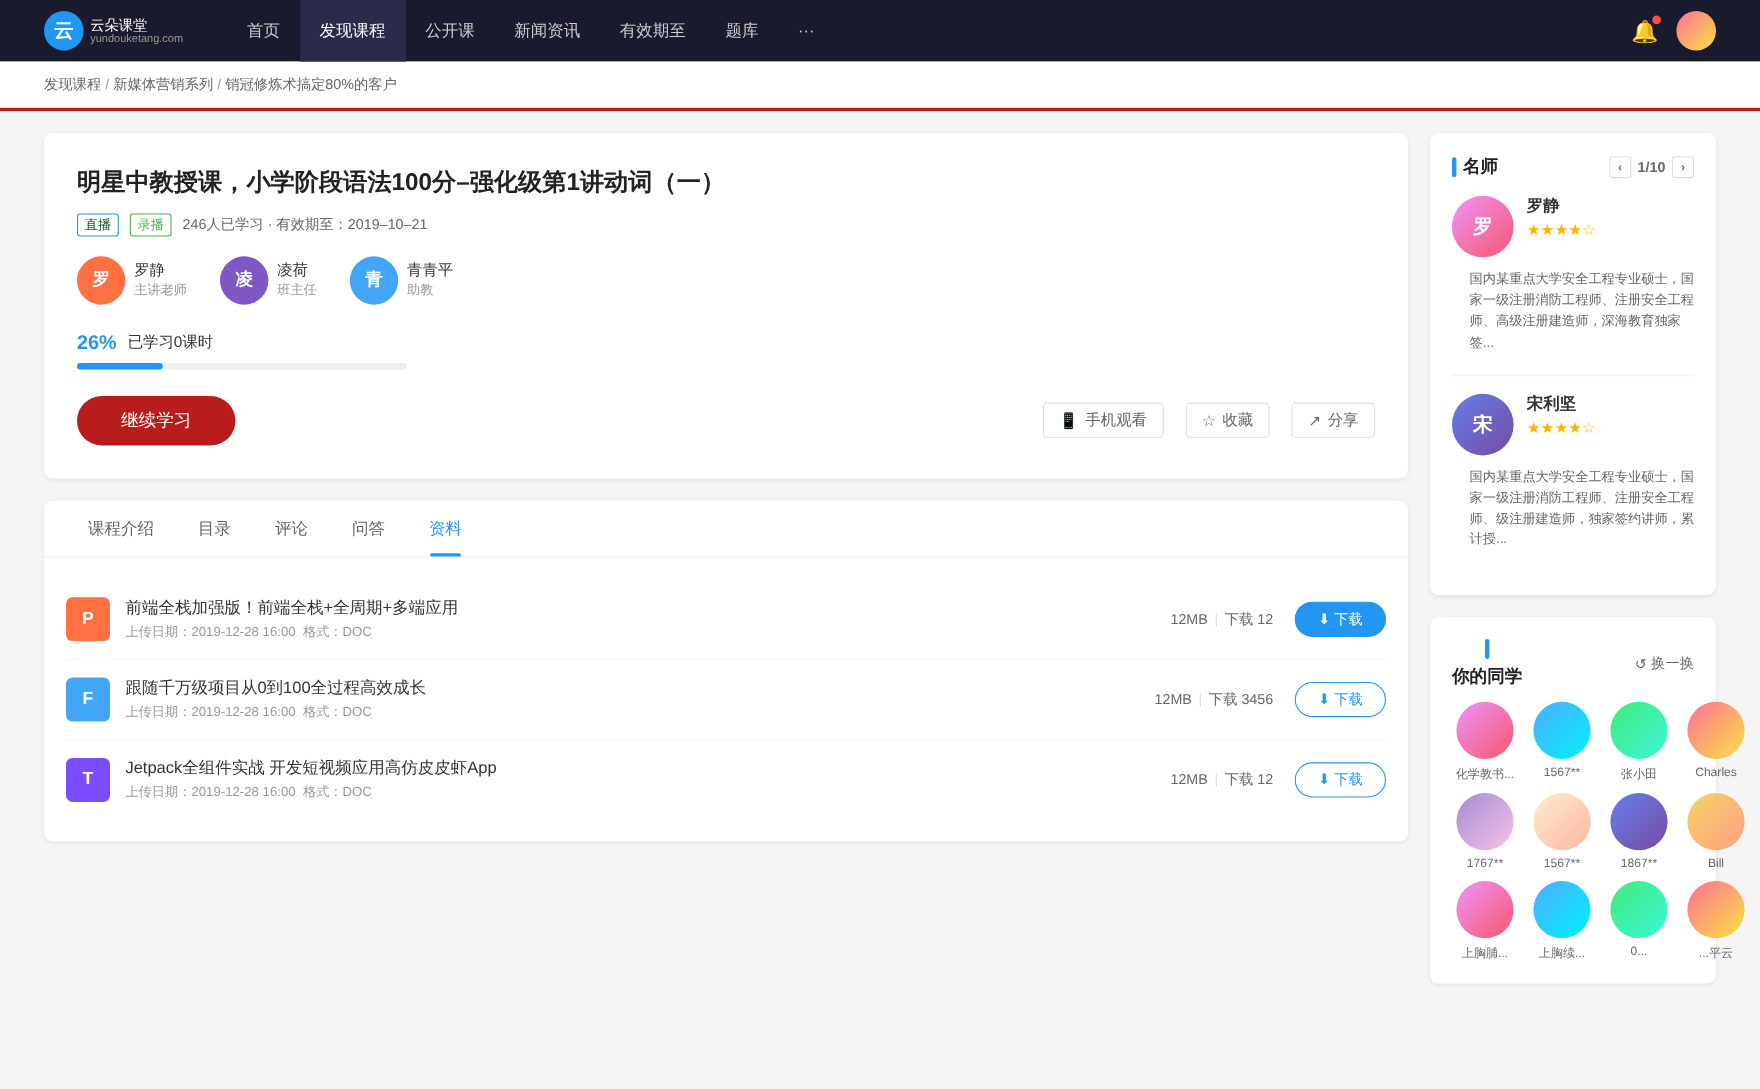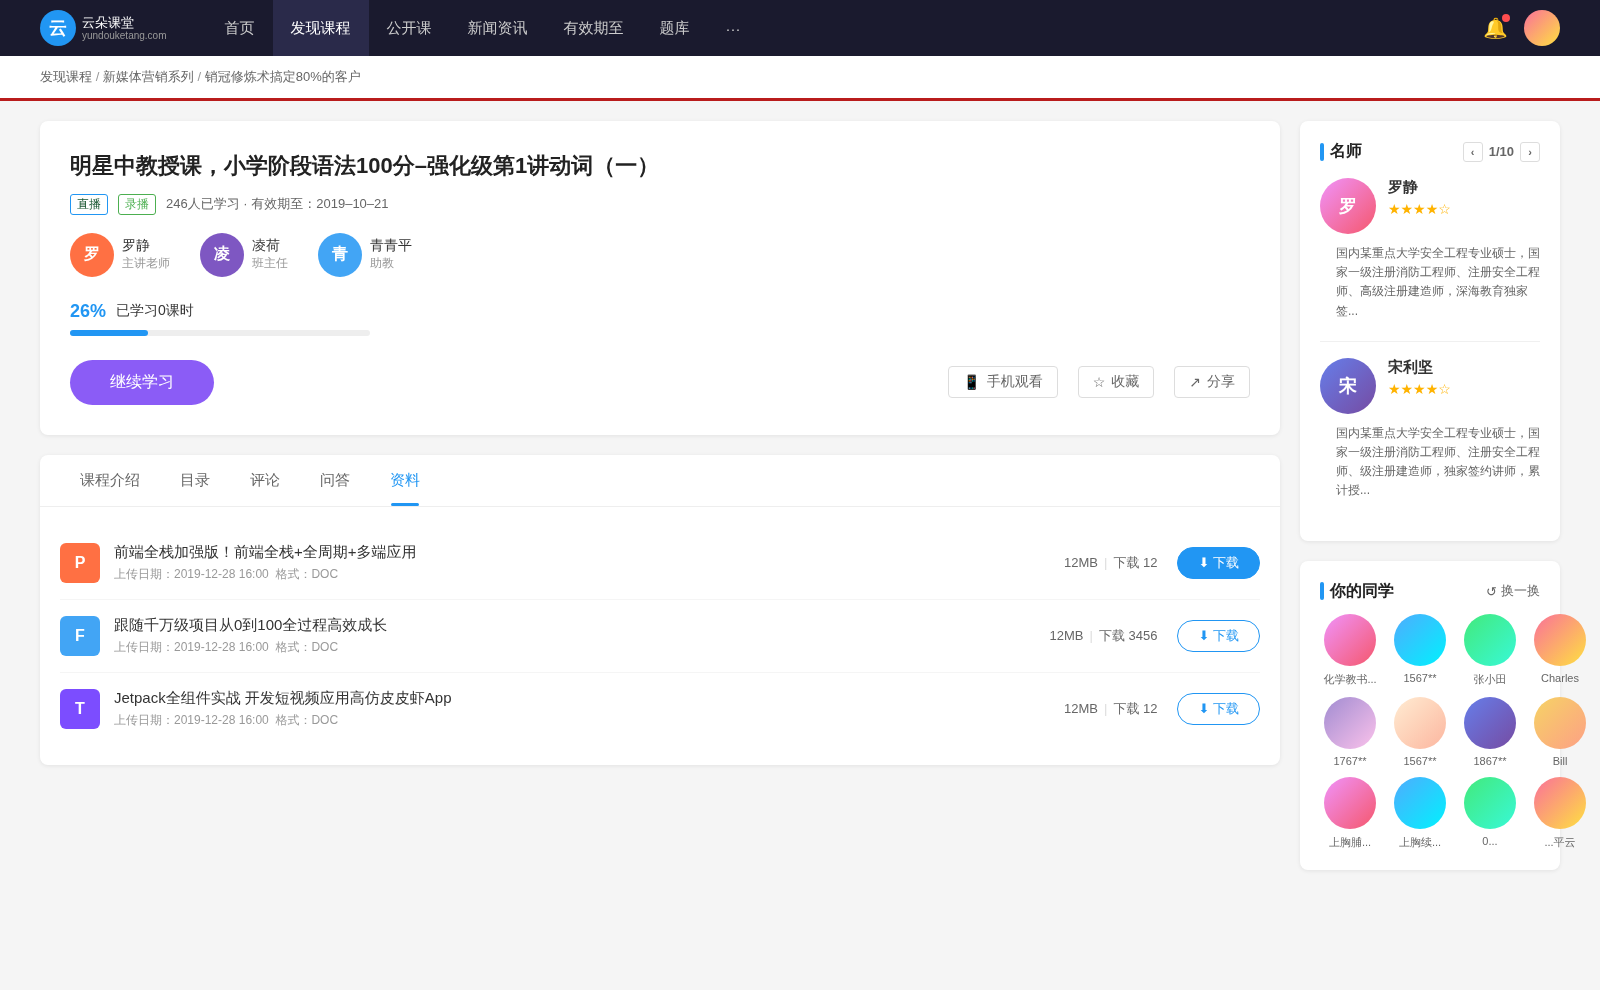--- a/index.html
+++ b/index.html
@@ -39,21 +39,21 @@
     .teacher { display: flex; align-items: center; gap: 8px; }
     .teacher-avatar-circle { width: 44px; height: 44px; border-radius: 50%; display: flex; align-items: center; justify-content: center; font-size: 16px; color: white; font-weight: bold; }
     .teacher-name { font-size: 14px; font-weight: 500; color: #333; }
     .teacher-role { font-size: 12px; color: #999; }
     .progress-section { margin-bottom: 24px; }
     .progress-label { display: flex; align-items: center; gap: 10px; margin-bottom: 8px; font-size: 14px; }
     .progress-pct { color: #2196F3; font-size: 18px; font-weight: bold; }
     .progress-bar-bg { height: 6px; background: #eee; border-radius: 3px; width: 300px; }
     .progress-bar-fill { height: 6px; background: #2196F3; border-radius: 3px; }
     .course-actions { display: flex; align-items: center; gap: 20px; }
-    .btn-primary { background: #8b5cf6; color: white; border: none; border-radius: 24px; padding: 12px 40px; font-size: 16px; cursor: pointer; }
+    .btn-primary { background: #b91c1c; color: white; border: none; border-radius: 24px; padding: 12px 40px; font-size: 16px; cursor: pointer; }
     .action-btns { display: flex; gap: 20px; margin-left: auto; }
     .action-btn { display: flex; align-items: center; gap: 6px; color: #666; cursor: pointer; font-size: 14px; border: 1px solid #ddd; border-radius: 4px; padding: 6px 14px; }
 
     
     .tabs-card { background: white; border-radius: 8px; box-shadow: 0 1px 4px rgba(0,0,0,0.08); }
     .tabs { display: flex; border-bottom: 1px solid #eee; padding: 0 20px; }
     .tab { padding: 16px 20px; color: #666; cursor: pointer; font-size: 15px; position: relative; }
     .tab.active { color: #2196F3; }
     .tab.active::after { content: ''; position: absolute; bottom: 0; left: 50%; transform: translateX(-50%); width: 28px; height: 3px; background: #2196F3; border-radius: 2px; }
     .tab-content { padding: 20px; }
@@ -292,21 +292,21 @@
             <div class="teacher-sidebar-name">宋利坚</div>
             <div class="stars">★★★★☆</div>
           </div>
         </div>
         <div class="teacher-sidebar-desc">国内某重点大学安全工程专业硕士，国家一级注册消防工程师、注册安全工程师、级注册建造师，独家签约讲师，累计授...</div>
       </div>
     </div>
 
     <div class="sidebar-card">
       <div class="classmates-header">
-        <div class="sidebar-title" style="margin-bottom:0;">
+        <div class="sidebar-title" style="margin-bottom:0;flex-direction:column;">
           <span class="sidebar-title-bar"></span>
           <span>你的同学</span>
         </div>
         <div class="refresh-btn">
           <span>↺</span>
           <span>换一换</span>
         </div>
       </div>
       <div style="height:12px;"></div>
       <div class="classmates-grid">

